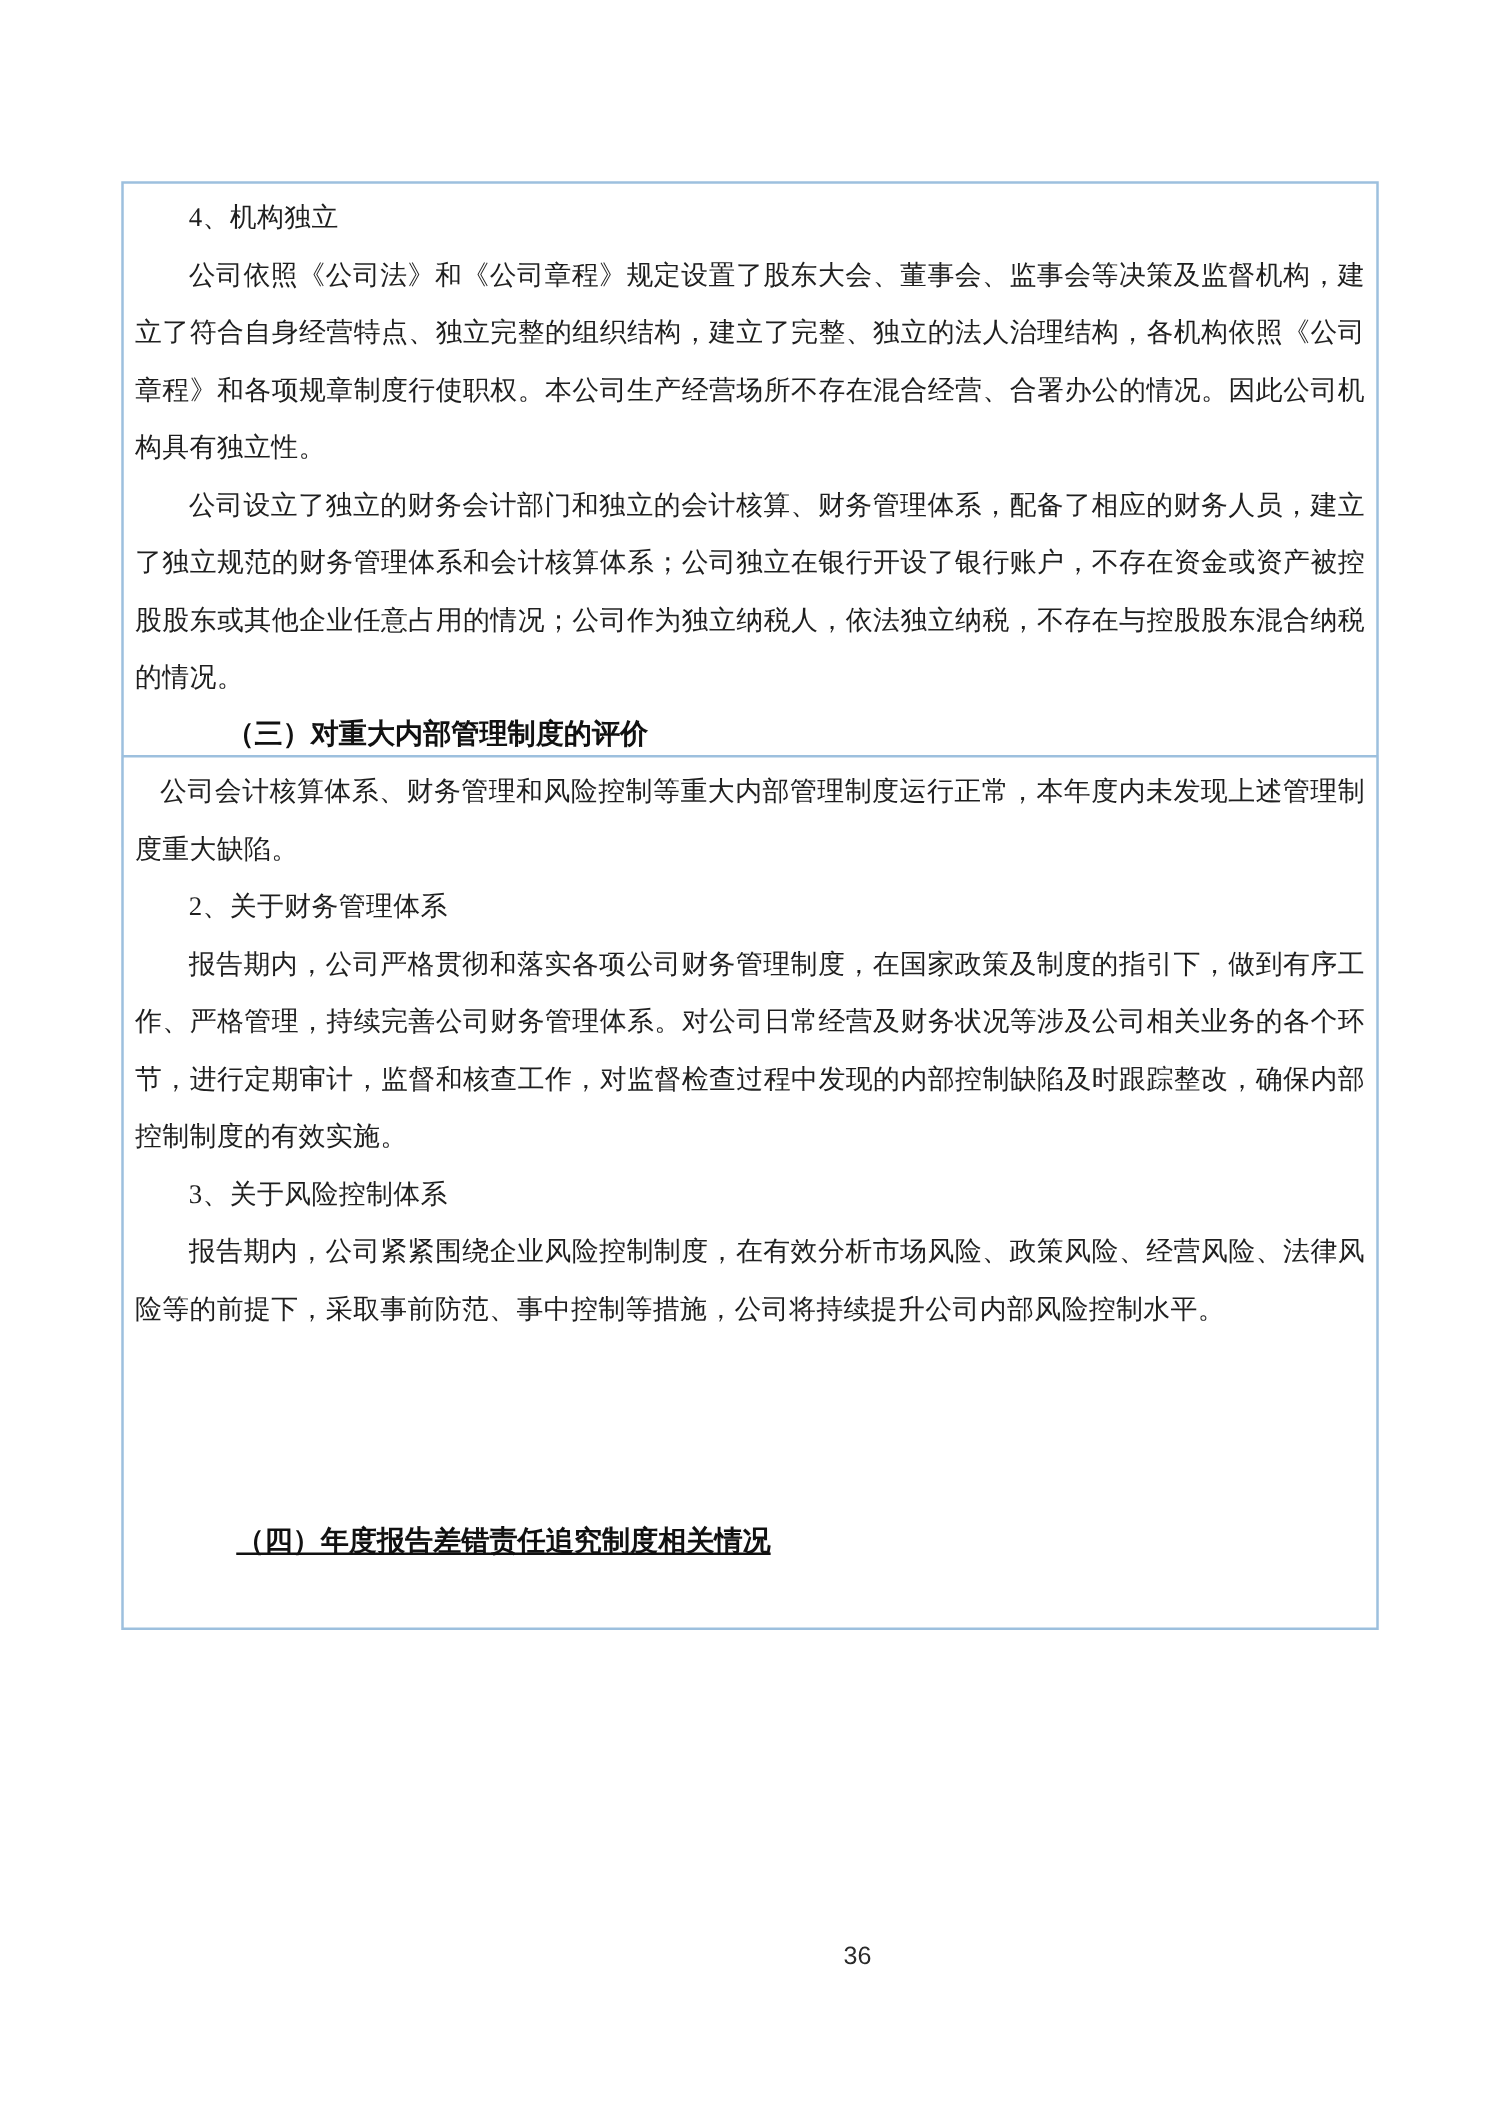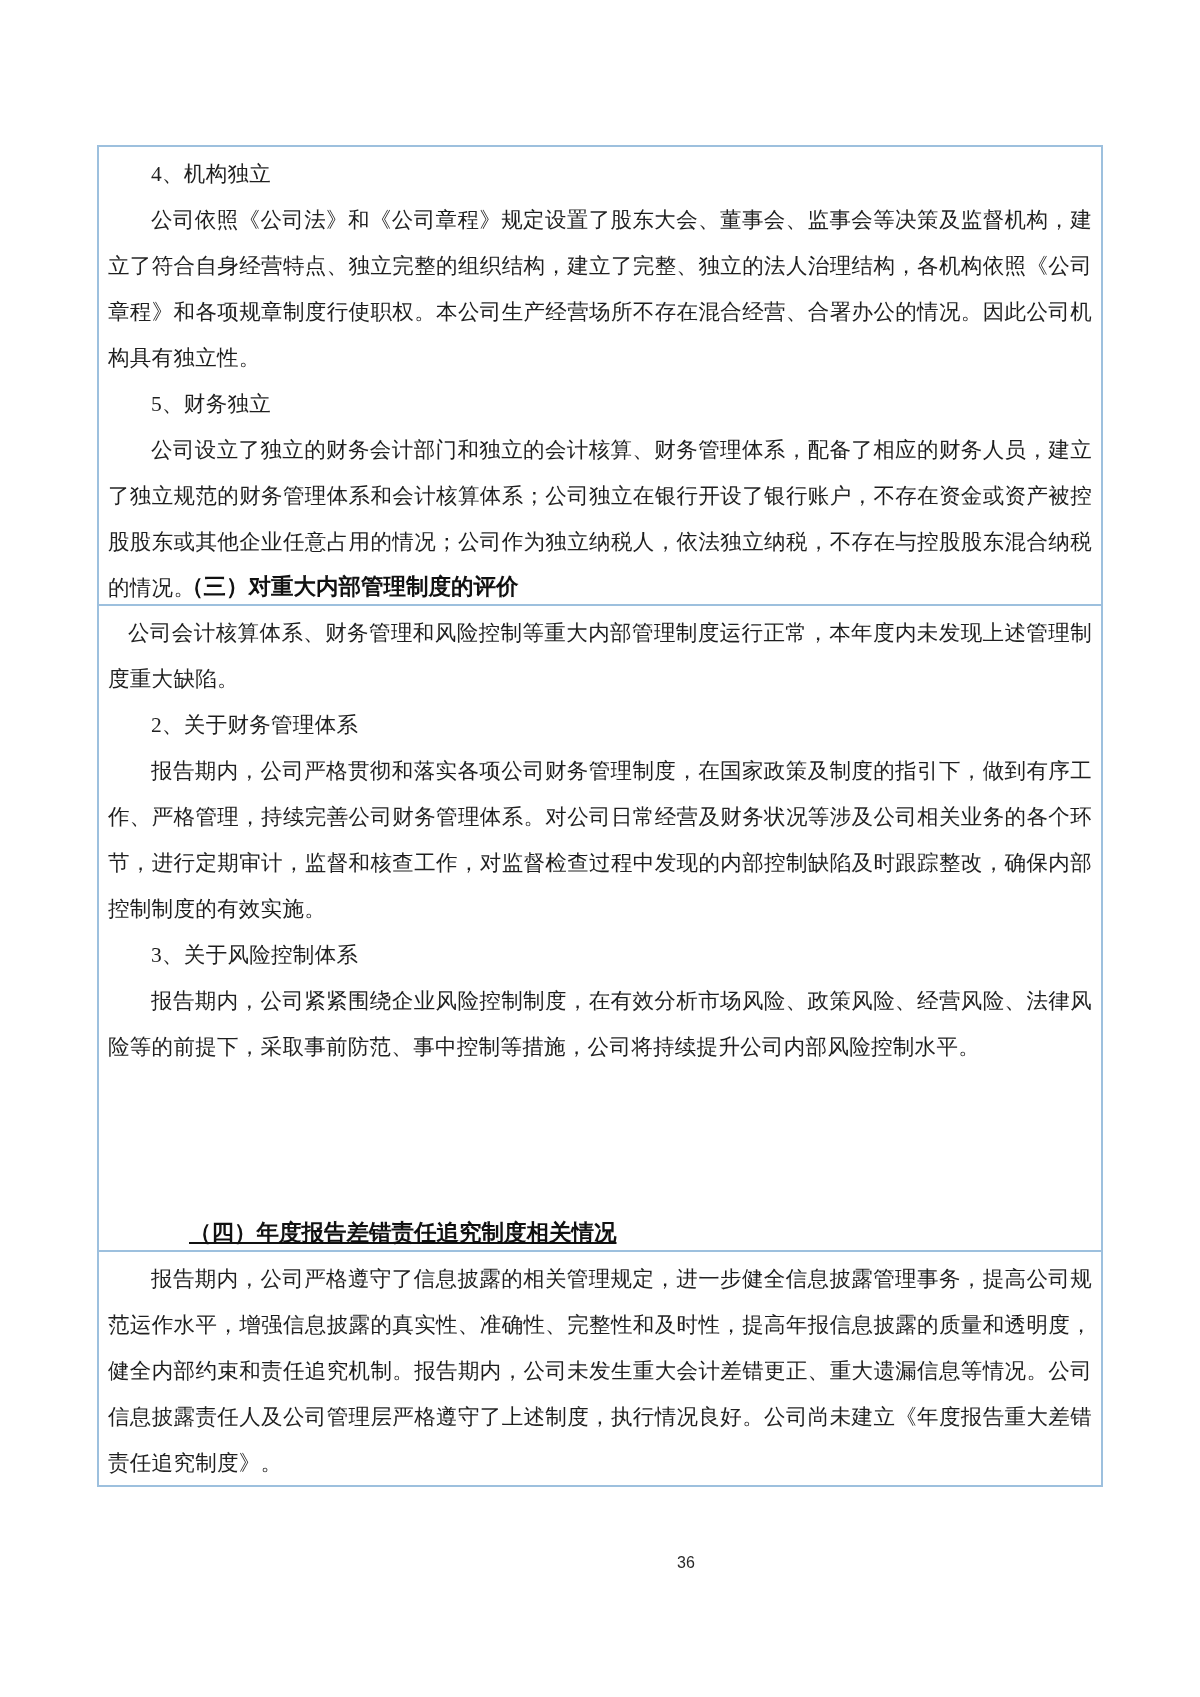--- a/index.html
+++ b/index.html
@@ -44,47 +44,43 @@
   }
   #heading-section3 { top:571px;  left:181px; }
   #heading-section4 { top:1217px; left:189px;text-decoration:underline; }
   .page-number {
     position:absolute;
     top:1554px;
     left:646px;
     width:80px;
     text-align:center;
     font-family:"Liberation Sans", sans-serif;
-    font-size:16px;
+    font-size:20px;
     color:#2a2a2a;
   }
 </style>
 </head>
 <body>
 
 <div class="page">
 
   <div class="textbox" id="box-independence">
     <p>4、机构独立</p>
     <p>公司依照《公司法》和《公司章程》规定设置了股东大会、董事会、监事会等决策及监督机构，建立了符合自身经营特点、独立完整的组织结构，建立了完整、独立的法人治理结构，各机构依照《公司章程》和各项规章制度行使职权。本公司生产经营场所不存在混合经营、合署办公的情况。因此公司机构具有独立性。</p>
-    <p>5、财务独立</p>
     <p>公司设立了独立的财务会计部门和独立的会计核算、财务管理体系，配备了相应的财务人员，建立了独立规范的财务管理体系和会计核算体系；公司独立在银行开设了银行账户，不存在资金或资产被控股股东或其他企业任意占用的情况；公司作为独立纳税人，依法独立纳税，不存在与控股股东混合纳税的情况。</p>
   </div>
 
   <div class="sec-heading" id="heading-section3">（三）对重大内部管理制度的评价</div>
 
   <div class="textbox" id="box-internal">
     <p class="indent1">公司会计核算体系、财务管理和风险控制等重大内部管理制度运行正常，本年度内未发现上述管理制度重大缺陷。</p>
     <p>2、关于财务管理体系</p>
     <p>报告期内，公司严格贯彻和落实各项公司财务管理制度，在国家政策及制度的指引下，做到有序工作、严格管理，持续完善公司财务管理体系。对公司日常经营及财务状况等涉及公司相关业务的各个环节，进行定期审计，监督和核查工作，对监督检查过程中发现的内部控制缺陷及时跟踪整改，确保内部控制制度的有效实施。</p>
     <p>3、关于风险控制体系</p>
     <p>报告期内，公司紧紧围绕企业风险控制制度，在有效分析市场风险、政策风险、经营风险、法律风险等的前提下，采取事前防范、事中控制等措施，公司将持续提升公司内部风险控制水平。</p>
   </div>
 
   <div class="sec-heading" id="heading-section4">（四）年度报告差错责任追究制度相关情况</div>
 
-  <div class="textbox" id="box-error">
-    <p>报告期内，公司严格遵守了信息披露的相关管理规定，进一步健全信息披露管理事务，提高公司规范运作水平，增强信息披露的真实性、准确性、完整性和及时性，提高年报信息披露的质量和透明度，健全内部约束和责任追究机制。报告期内，公司未发生重大会计差错更正、重大遗漏信息等情况。公司信息披露责任人及公司管理层严格遵守了上述制度，执行情况良好。公司尚未建立《年度报告重大差错责任追究制度》。</p>
-  </div>
 
   <div class="page-number">36</div>
 
 </div>
 
 </body></html>

